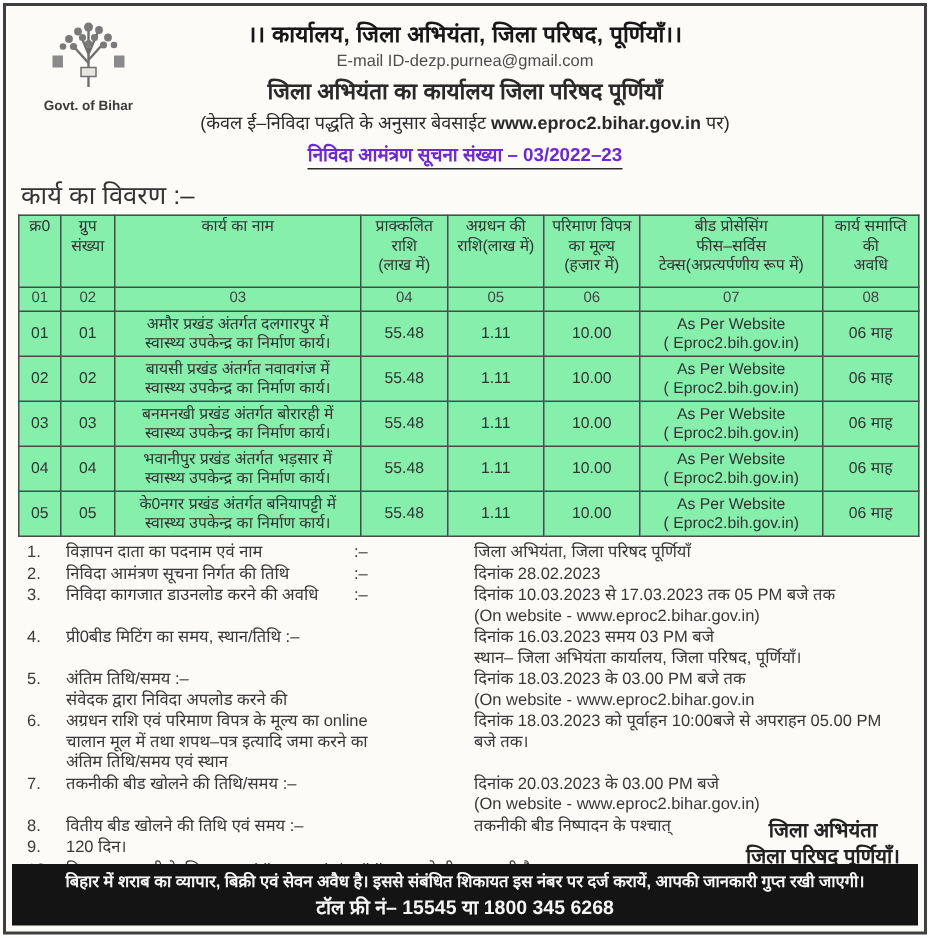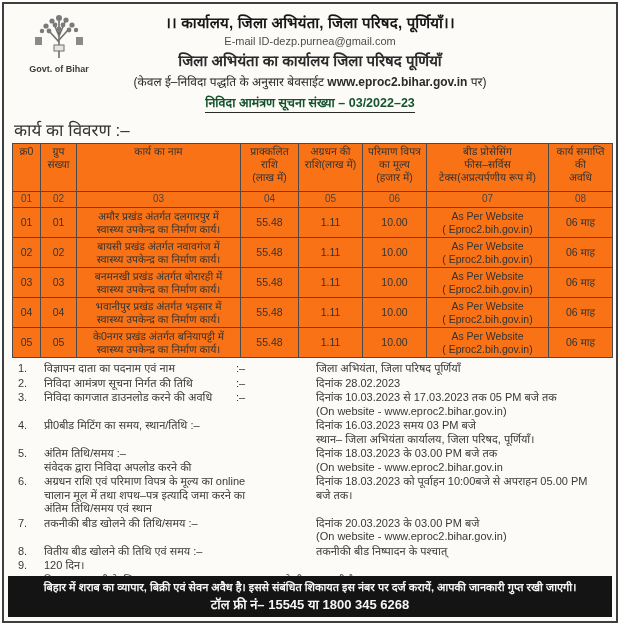--- a/index.html
+++ b/index.html
@@ -16,26 +16,26 @@
   }
   
   .hdr{position:relative; text-align:center; padding-top:4px;}
   .logo{position:absolute; left:4px; top:4px; width:86px; text-align:center;}
   .logo-cap{font-size:9px; font-weight:bold; color:#3c3c3c; margin-top:0px;}
   .h-title{font-size:15px; font-weight:bold; color:var(--ink-dark); letter-spacing:.2px;}
   .h-email{font-size:11px; color:var(--muted); margin-top:3px;}
   .h-office{font-size:15px; font-weight:bold; color:#2a2a2a; margin-top:3px;}
   .h-mode{font-size:12px; color:#2a2a2a; margin-top:3px;}
   .h-mode .url{font-weight:bold;margin-top:40px;}
-  .h-notice{display:inline-block; font-size:12.5px; font-weight:bold; color:#14532d;
+  .h-notice{display:inline-block; font-size:12.5px; font-weight:bold; color:#6d28d9;
     border-bottom:1.5px solid #2a2a2a; padding-bottom:1px; margin-top:4px;}
   
   .work-label{font-size:17px; color:#333; margin:5px 0 2px 2px;}
   
-  table{width:600px; border-collapse:collapse; table-layout:fixed; background:#f97316;}
+  table{width:600px; border-collapse:collapse; table-layout:fixed; background:#86efac;}
   th,td{border:1px solid var(--line); font-weight:normal; text-align:center;
     font-size:10.5px; color:#333; padding:1px 2px; vertical-align:top; overflow:hidden;}
   thead th{height:48px; line-height:13px;}
   tr.numrow td{height:16px; font-size:10px; color:#444; padding:1px;}
   tbody td{height:30px; line-height:13px; vertical-align:middle;}
   .c1{width:28px}.c2{width:36px}.c3{width:164px}.c4{width:58px}
   .c5{width:64px}.c6{width:64px}.c7{width:122px}.c8{width:64px}
   
   .list{margin-top:4px; font-size:11px; color:#383838;}
   .li-row{display:flex; align-items:flex-start; margin:0 0 1px 6px; line-height:13.5px;}
@@ -337,19 +337,23 @@
         <span class="li-num">10.</span>
         <div class="li-label wide">
           <div class="ll">विस्तृत जानकारी के लिए state.bihar.gov.in/prdbihar पर देखी जा सकती है।</div>
         </div>
         <div class="li-value"></div>
       </div>
     </div>
 
   <div class="pr-no">PR. No. 15920 (Ni.Ni) 2022-23</div>
 
+  <div class="signature">
+    <div>जिला अभियंता</div>
+    <div>जिला परिषद् पूर्णियाँ।</div>
+  </div>
 
   <div class="banner">
     <div class="banner-l1">बिहार में शराब का व्यापार, बिक्री एवं सेवन अवैध है। इससे संबंधित शिकायत इस नंबर पर दर्ज करायें, आपकी जानकारी गुप्त रखी जाएगी।</div>
     <div class="banner-l2">टॉल फ्री नं– 15545 या 1800 345 6268</div>
   </div>
 
 </div>
 
 </body></html>

